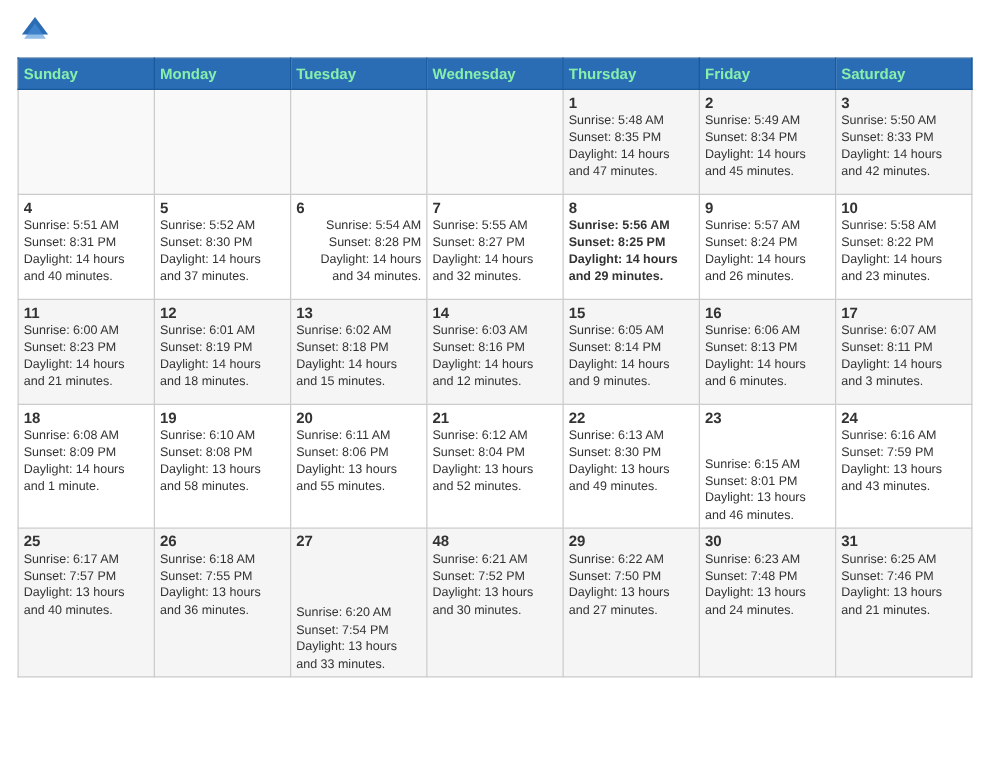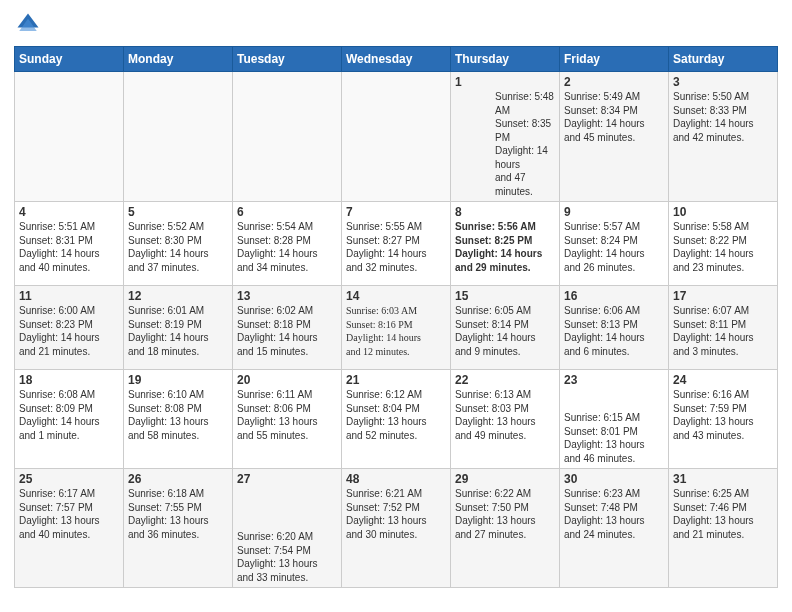--- a/index.html
+++ b/index.html
@@ -57,21 +57,21 @@
       font-size: 16px;
       color: #555;
     }
     table {
       width: 100%;
       border-collapse: collapse;
       table-layout: fixed;
     }
     thead tr th {
       background-color: #2a6db5;
-      color: #ffffff;
+      color: #86efac;
       font-size: 12px;
       font-weight: bold;
       padding: 5px 4px;
       text-align: left;
       border: 1px solid #1a5a9a;
     }
     tbody tr td {
       border: 1px solid #ccc;
       vertical-align: top;
       padding: 3px 4px;
@@ -135,21 +135,21 @@
         </tr>
     </thead>
     <tbody id="calendar-body">
     <tr>
           <td class="empty-cell"></td>
           <td class="empty-cell"></td>
           <td class="empty-cell"></td>
           <td class="empty-cell"></td>
           <td>
             <span class="day-number">1</span>
-            <div class="day-info" style="white-space: pre-line; margin-left: 40px;">Sunrise: 5:48 AM
+            <div class="day-info" style="white-space: pre-line;">Sunrise: 5:48 AM
 Sunset: 8:35 PM
 Daylight: 14 hours
 and 47 minutes.</div>
           </td>
           <td>
             <span class="day-number">2</span>
             <div class="day-info" style="white-space: pre-line;">Sunrise: 5:49 AM
 Sunset: 8:34 PM
 Daylight: 14 hours
 and 45 minutes.</div>
@@ -172,21 +172,21 @@
           </td>
           <td>
             <span class="day-number">5</span>
             <div class="day-info" style="white-space: pre-line;">Sunrise: 5:52 AM
 Sunset: 8:30 PM
 Daylight: 14 hours
 and 37 minutes.</div>
           </td>
           <td>
             <span class="day-number">6</span>
-            <div class="day-info" style="white-space: pre-line;">Sunrise: 5:54 AM
+            <div class="day-info" style="white-space: pre-line; text-align: right;">Sunrise: 5:54 AM
 Sunset: 8:28 PM
 Daylight: 14 hours
 and 34 minutes.</div>
           </td>
           <td>
             <span class="day-number">7</span>
             <div class="day-info" style="white-space: pre-line;">Sunrise: 5:55 AM
 Sunset: 8:27 PM
 Daylight: 14 hours
 and 32 minutes.</div>
@@ -230,21 +230,21 @@
           </td>
           <td>
             <span class="day-number">13</span>
             <div class="day-info" style="white-space: pre-line;">Sunrise: 6:02 AM
 Sunset: 8:18 PM
 Daylight: 14 hours
 and 15 minutes.</div>
           </td>
           <td>
             <span class="day-number">14</span>
-            <div class="day-info" style="white-space: pre-line; font-family: Liberation Serif, serif;">Sunrise: 6:03 AM
+            <div class="day-info" style="white-space: pre-line;">Sunrise: 6:03 AM
 Sunset: 8:16 PM
 Daylight: 14 hours
 and 12 minutes.</div>
           </td>
           <td>
             <span class="day-number">15</span>
             <div class="day-info" style="white-space: pre-line;">Sunrise: 6:05 AM
 Sunset: 8:14 PM
 Daylight: 14 hours
 and 9 minutes.</div>
@@ -289,21 +289,21 @@
           <td>
             <span class="day-number">21</span>
             <div class="day-info" style="white-space: pre-line;">Sunrise: 6:12 AM
 Sunset: 8:04 PM
 Daylight: 13 hours
 and 52 minutes.</div>
           </td>
           <td>
             <span class="day-number">22</span>
             <div class="day-info" style="white-space: pre-line;">Sunrise: 6:13 AM
-Sunset: 8:03 PM
+Sunset: 8:30 PM
 Daylight: 13 hours
 and 49 minutes.</div>
           </td>
           <td>
             <span class="day-number">23</span>
             <div class="day-info" style="white-space: pre-line; margin-top: 24px;">Sunrise: 6:15 AM
 Sunset: 8:01 PM
 Daylight: 13 hours
 and 46 minutes.</div>
           </td>

